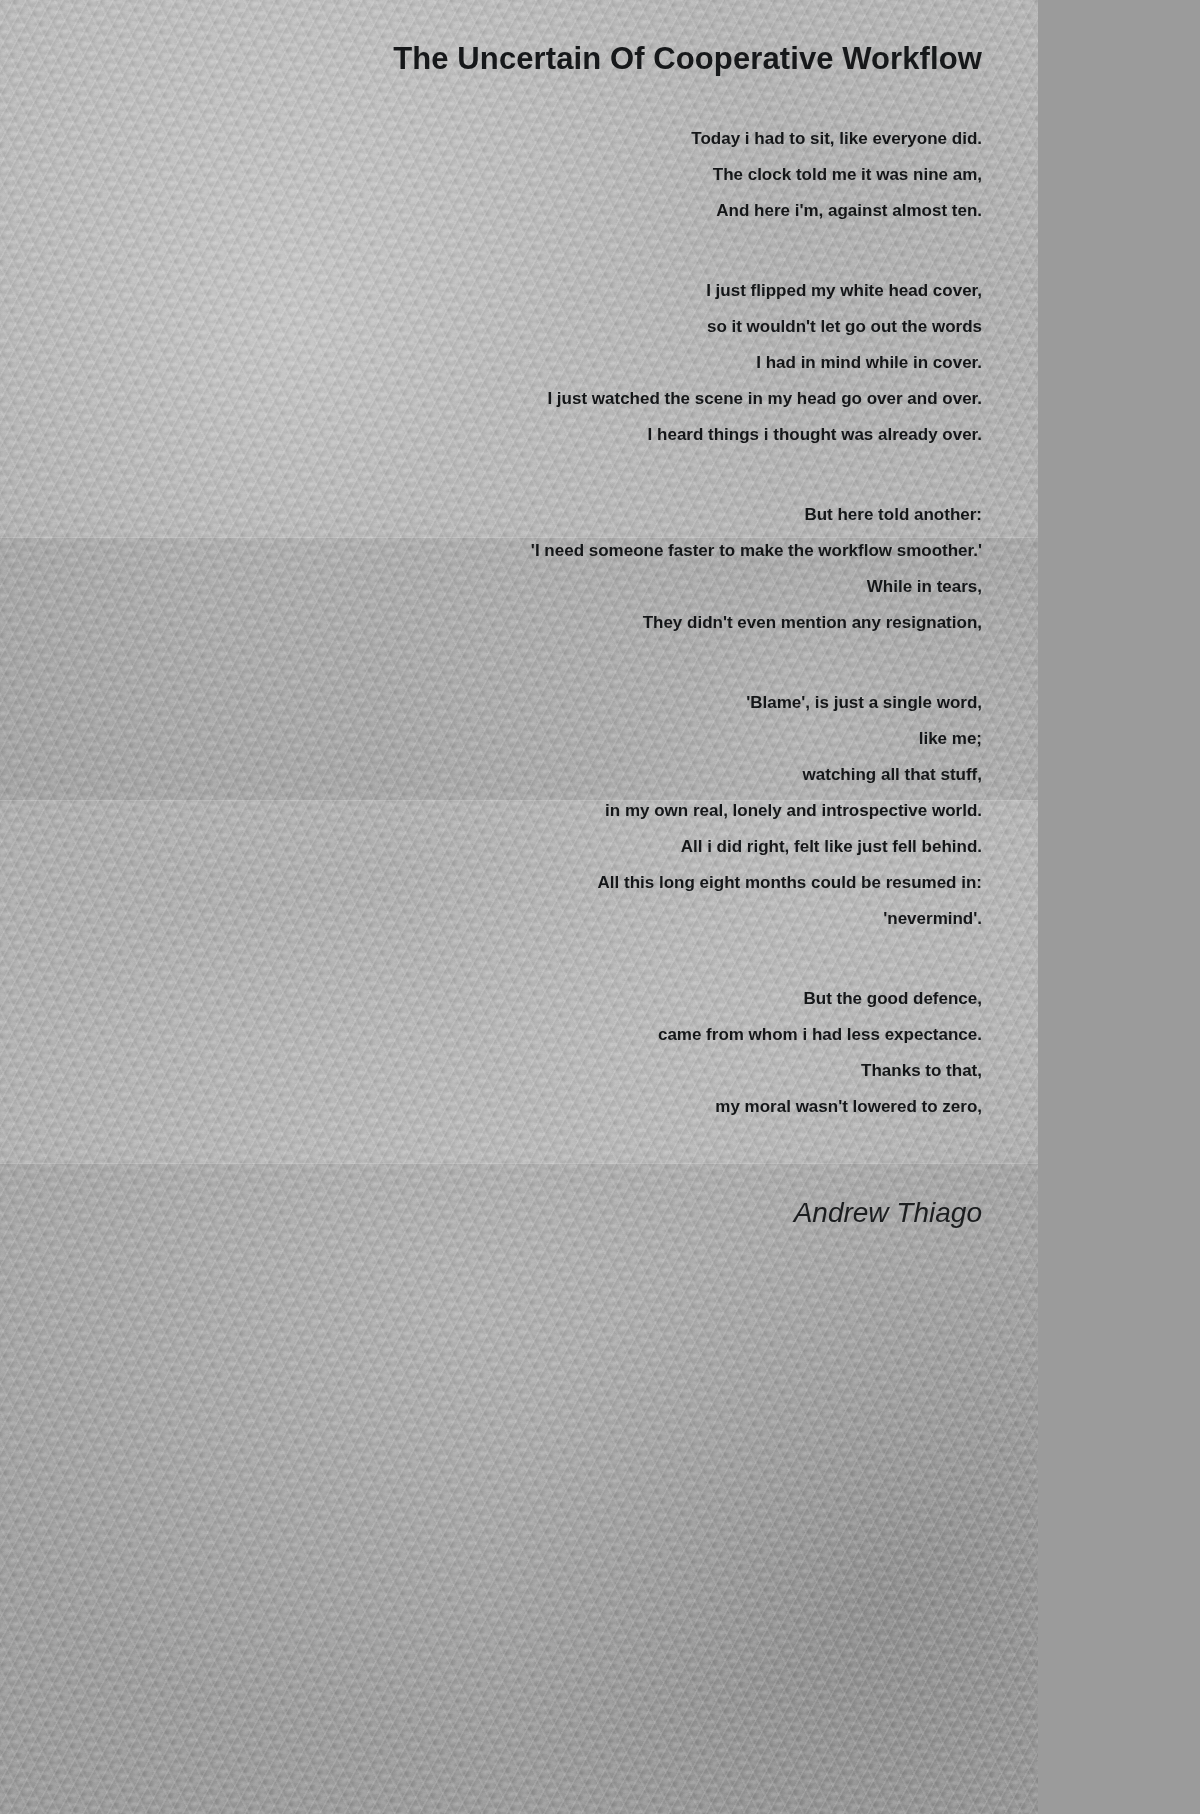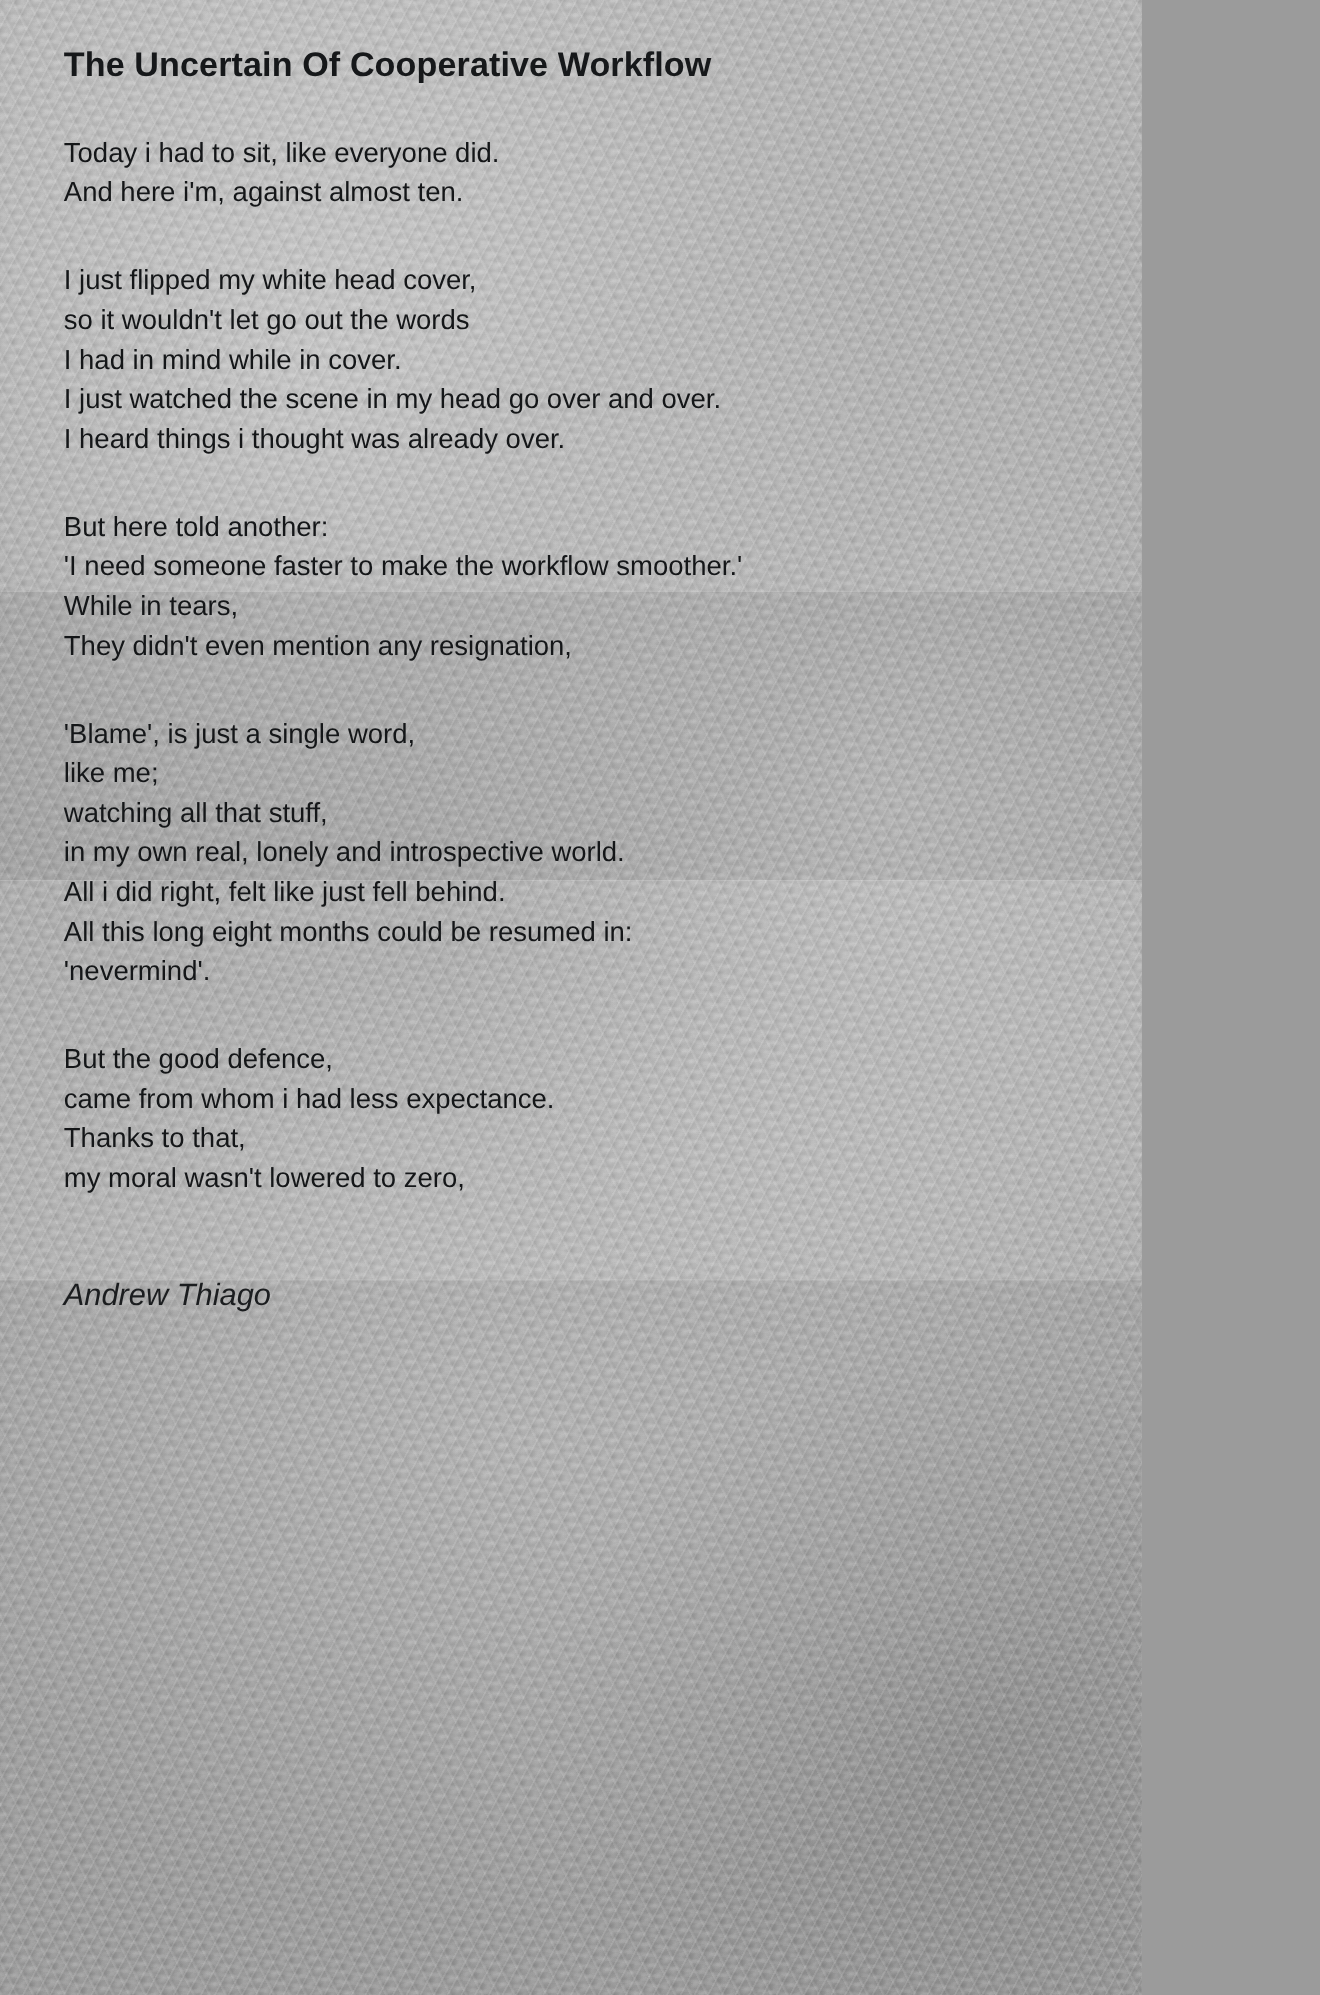--- a/index.html
+++ b/index.html
@@ -49,38 +49,39 @@
     pointer-events: none;
     background: rgba(255,255,255,0.05);
   }
   .band.dim { background: rgba(0,0,0,0.035); }
 
   
   .content {
     position: relative;
     z-index: 3;
     padding: 40px 56px 0 58px;
+    text-align: right;
   }
 
   .poem-title {
     font-size: 31px;
     font-weight: bold;
     color: #16181a;
     letter-spacing: 0.1px;
     margin: 0 0 42px 0;
     line-height: 1.25;
   }
 
   .stanza {
     margin: 0 0 44px 0;
   }
 
   .line {
-    font-size: 25px;
-    font-weight: normal;
+    font-size: 17px;
+    font-weight: bold;
     color: #141618;
     line-height: 36px;
     white-space: pre-wrap;
   }
 
   .author {
     margin-top: 72px;
     font-size: 28px;
     font-style: italic;
     color: #1b1d1f;
@@ -99,20 +100,21 @@
   <div class="band" style="top:801px; height:362px;"></div>
   <div class="seam" style="top:1163px;"></div>
   <div class="band dim" style="top:1164px; height:650px;"></div>
 
   <div class="content">
 
     <h1 class="poem-title">The Uncertain Of Cooperative Workflow</h1>
 
     <div class="stanza">
       <div class="line">Today i had to sit, like everyone did.</div>
+      <div class="line">The clock told me it was nine am,</div>
       <div class="line">And here i'm, against almost ten.</div>
     </div>
 
     <div class="stanza">
       <div class="line">I just flipped my white head cover,</div>
       <div class="line">so it wouldn't let go out the words</div>
       <div class="line">I had in mind while in cover.</div>
       <div class="line">I just watched the scene in my head go over and over.</div>
       <div class="line">I heard things i thought was already over.</div>
     </div>

